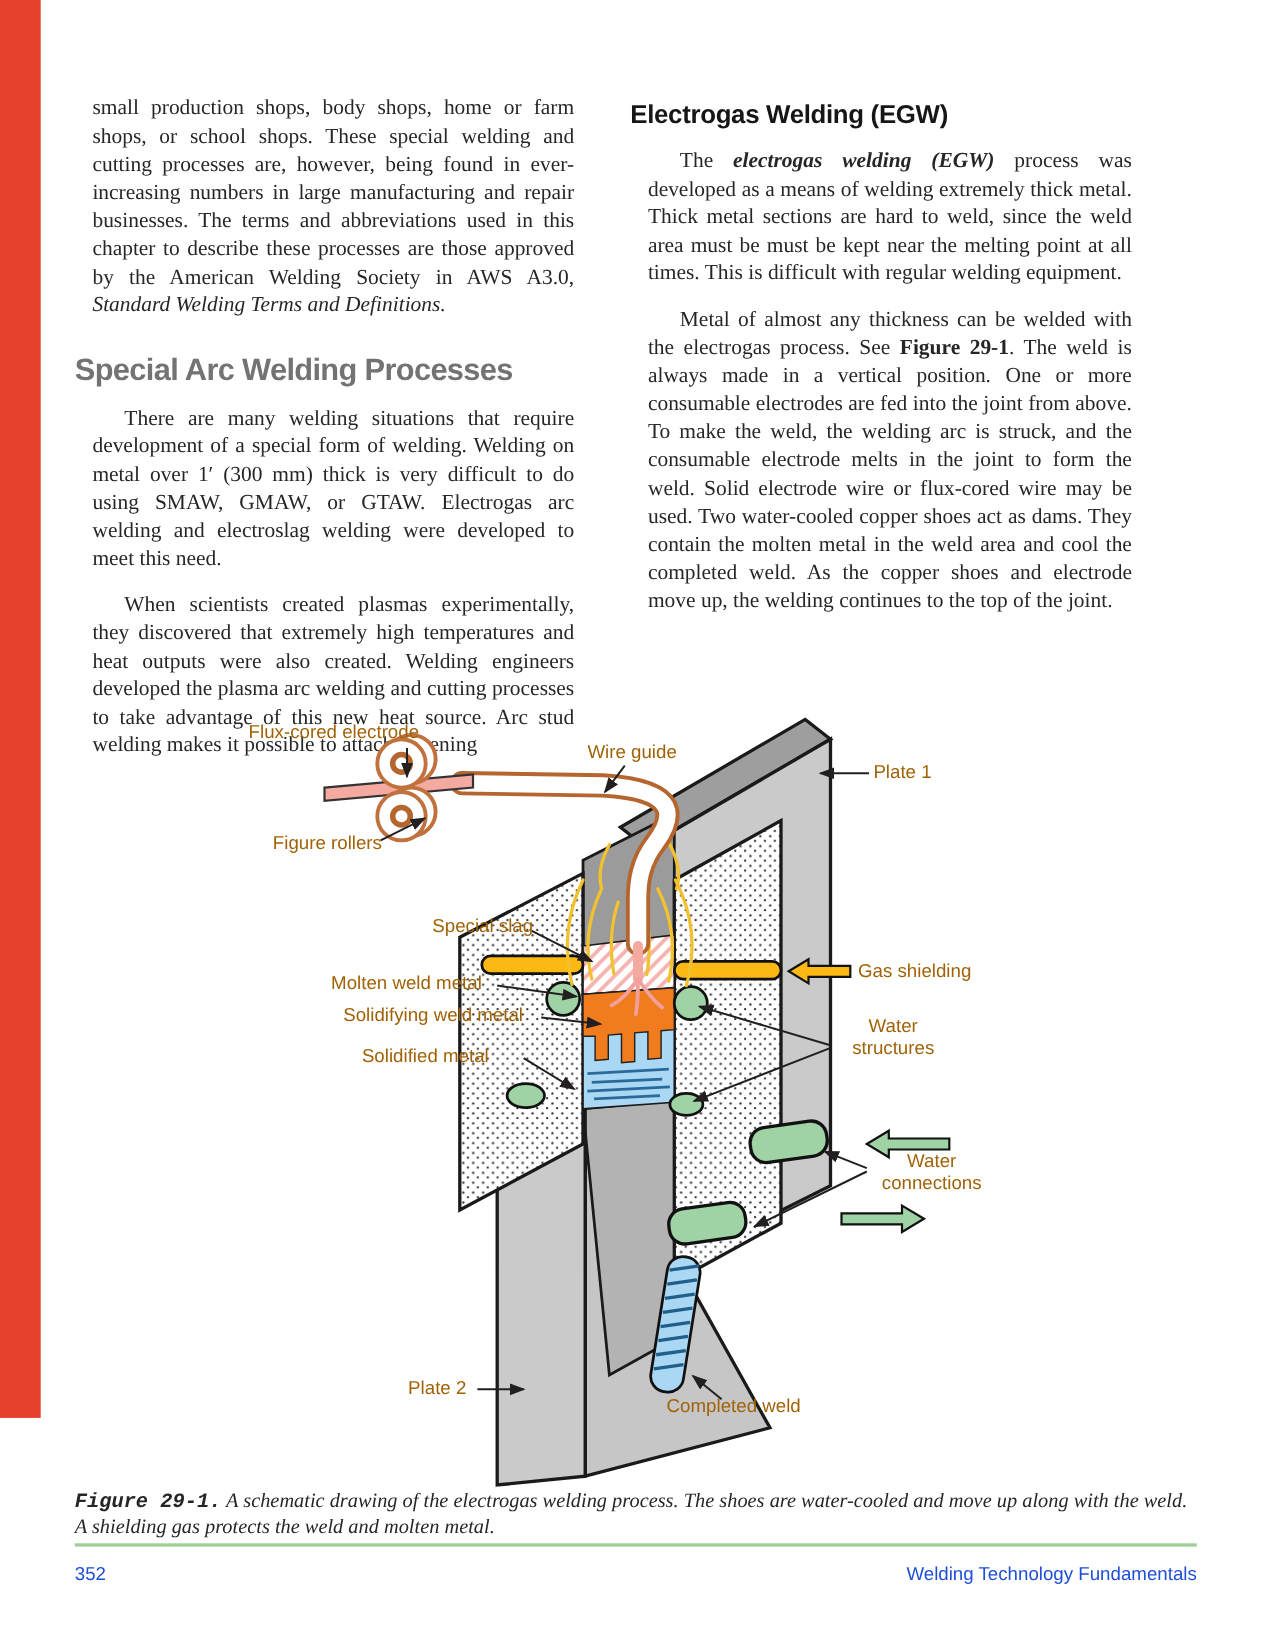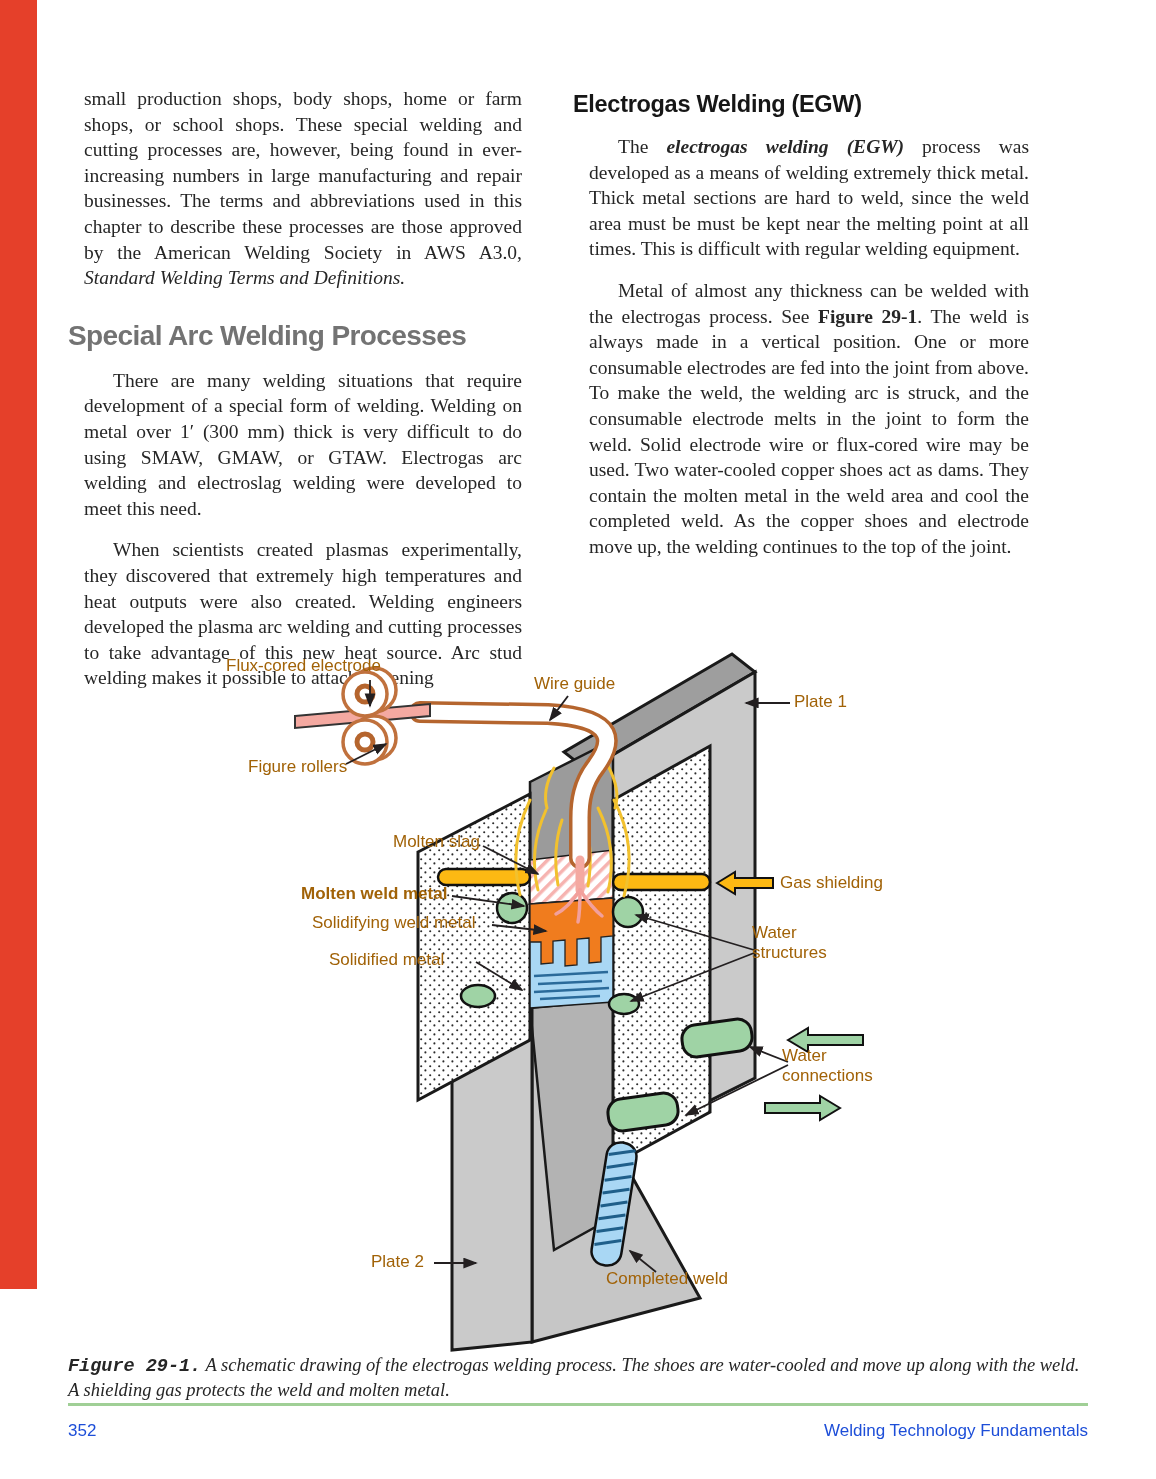--- a/index.html
+++ b/index.html
@@ -23,21 +23,21 @@
   h2.black {
     font-family:"Liberation Sans", sans-serif; font-weight:bold;
     font-size:23.5px; color:#161616; letter-spacing:-0.3px;
     margin:21px 0 11px 0;
   }
   .fig-area { position:absolute; left:0; top:0; width:1156px; height:1479px; pointer-events:none; }
   .fig-label {
     position:absolute; font-family:"Liberation Sans", sans-serif;
     font-size:17px; color:#a16207; white-space:nowrap; line-height:20px;
   }
-  .fig-label.center { text-align:left; white-space:normal; }
+  .fig-label.center { text-align:center; white-space:normal; }
   .caption {
     position:absolute; left:68px; top:1354px; width:1020px;
     font-size:18.5px; line-height:23.5px; font-style:italic; color:#262626;
   }
   .caption b { font-style:italic;font-family:Liberation Mono, monospace; }
   .greenrule { position:absolute; left:68px; top:1403px; width:1020px; height:3px; background:#a0cf96; }
   .footer {
     position:absolute; left:68px; top:1421px; width:1020px;
     font-family:"Liberation Sans", sans-serif; font-size:17px; color:#1d4ed8;
     display:flex; justify-content:space-between;
@@ -179,23 +179,23 @@
       <line x1="720" y1="415" x2="618" y2="465" marker-end="url(#ah)"></line>
       <line x1="366" y1="613" x2="408" y2="613" marker-end="url(#ah)"></line>
       <line x1="588" y1="622" x2="562" y2="601" marker-end="url(#ah)"></line>
     </g>
   </svg>
 
   <div class="fig-label" style="left:226px; top:656px;">Flux-cored electrode</div>
   <div class="fig-label" style="left:534px; top:674px;">Wire guide</div>
   <div class="fig-label" style="left:794px; top:692px;">Plate 1</div>
   <div class="fig-label" style="left:248px; top:757px;">Figure rollers</div>
-  <div class="fig-label" style="left:393px; top:832px;">Molten slag</div>
+  <div class="fig-label" style="left:393px; top:832px;">Special slag</div>
   <div class="fig-label" style="left:780px; top:873px;">Gas shielding</div>
-  <div class="fig-label" style="left:301px; top:884px;font-weight:bold;">Molten weld metal</div>
+  <div class="fig-label" style="left:301px; top:884px;">Molten weld metal</div>
   <div class="fig-label" style="left:312px; top:913px;">Solidifying weld metal</div>
   <div class="fig-label center" style="left:752px; top:923px; width:120px;"><span>Water</span><br><span>structures</span></div>
   <div class="fig-label" style="left:329px; top:950px;">Solidified metal</div>
   <div class="fig-label center" style="left:782px; top:1046px; width:130px;"><span>Water</span><br><span>connections</span></div>
   <div class="fig-label" style="left:371px; top:1252px;">Plate 2</div>
   <div class="fig-label" style="left:606px; top:1269px;">Completed weld</div>
 </div>
 
 <div class="caption"><b>Figure 29-1.</b><span> A schematic drawing of the electrogas welding process. The shoes are water-cooled and move up along with the weld. A shielding gas protects the weld and molten metal.</span></div>
 

